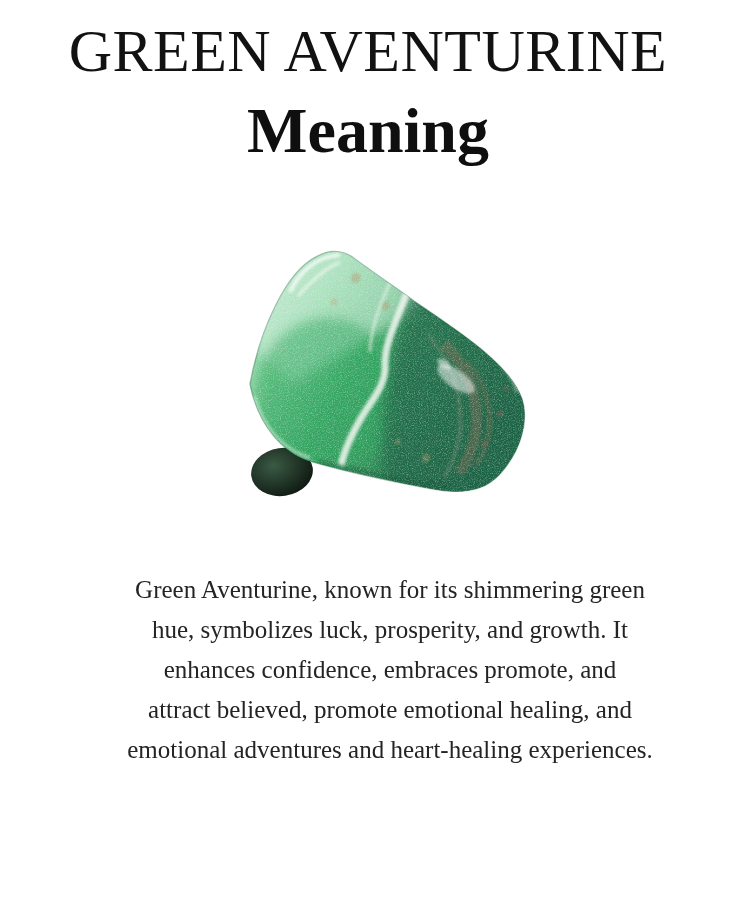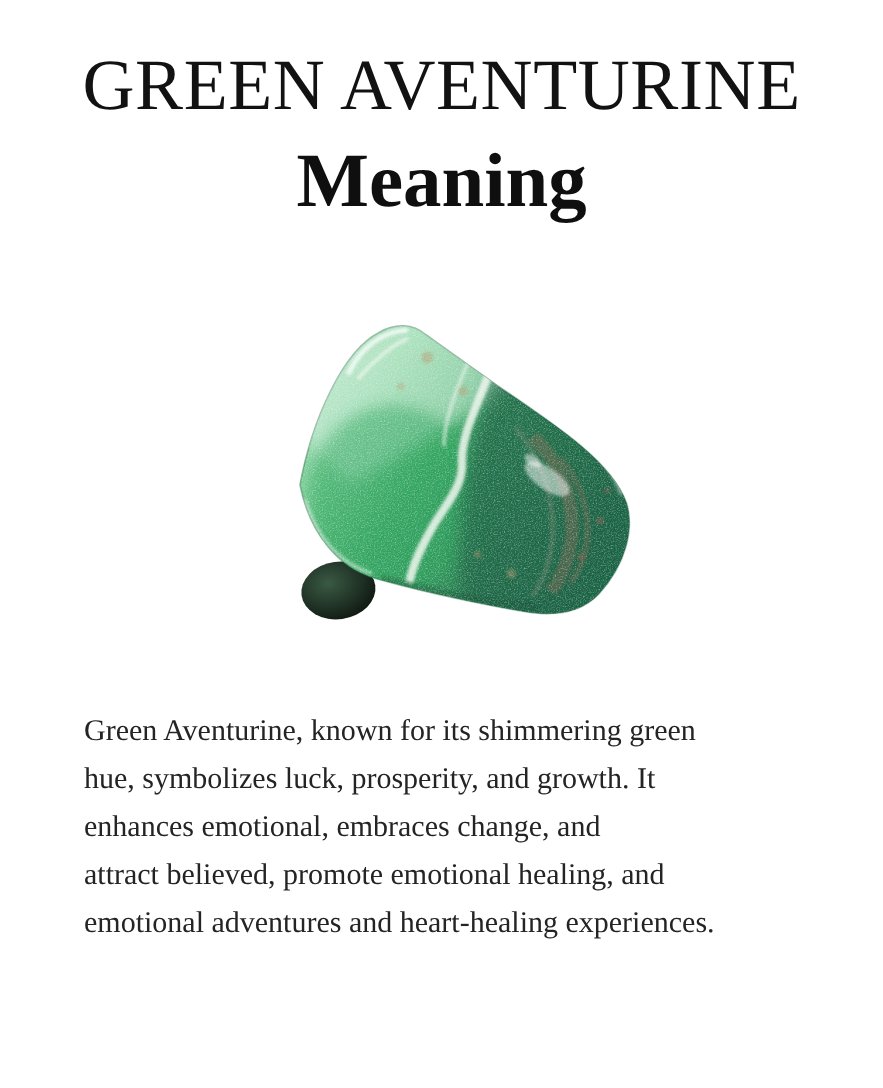--- a/index.html
+++ b/index.html
@@ -9,21 +9,21 @@
   }
   .poster {
     position: relative;
     width: 736px;
     height: 907px;
     background: #ffffff;
     overflow: hidden;
     font-family: "Liberation Serif", serif;
   }
   .title-block {
-    padding-top: 40px;
+    padding-top: 20px;
     text-align: center;
     color: #121212;
   }
   .title-line1 {
     font-size: 60px;
     line-height: 1.05;
     font-weight: 400;
     letter-spacing: 0.5px;
     color: #121212;
   }
@@ -38,20 +38,21 @@
     margin-top: 81px;
     display: flex;
     justify-content: center;
   }
   .stone-wrap svg {
     transform: translateX(20px);
     display: block;
   }
   .body-block {
     margin-top: 66px;
+    text-align: center;
     color: #242424;
     font-size: 25px;
     line-height: 40px;
     padding-left: 44px;
   }
   .body-line {
     max-width: 640px;
     margin: 0 auto;
     white-space: nowrap;
   }
@@ -135,18 +136,18 @@
         <path d="M 80 218 C 130 230 180 240 212 242" fill="none" stroke="#174f36" stroke-width="6" opacity="0.35" filter="url(#blurS)"></path>
 
         <rect x="0" y="0" width="300" height="260" filter="url(#speck)" opacity="0.5"></rect>
       </g>
     </svg>
   </div>
 
   <div class="body-block">
     <div class="body-line">Green Aventurine, known for its shimmering green</div>
     <div class="body-line">hue, symbolizes luck, prosperity, and growth. It</div>
-    <div class="body-line">enhances emotional, embraces change, and</div>
+    <div class="body-line">enhances confidence, embraces promote, and</div>
     <div class="body-line">attract believed, promote emotional healing, and</div>
     <div class="body-line">emotional adventures and heart-healing experiences.</div>
   </div>
 
 </div>
 
 </body></html>

